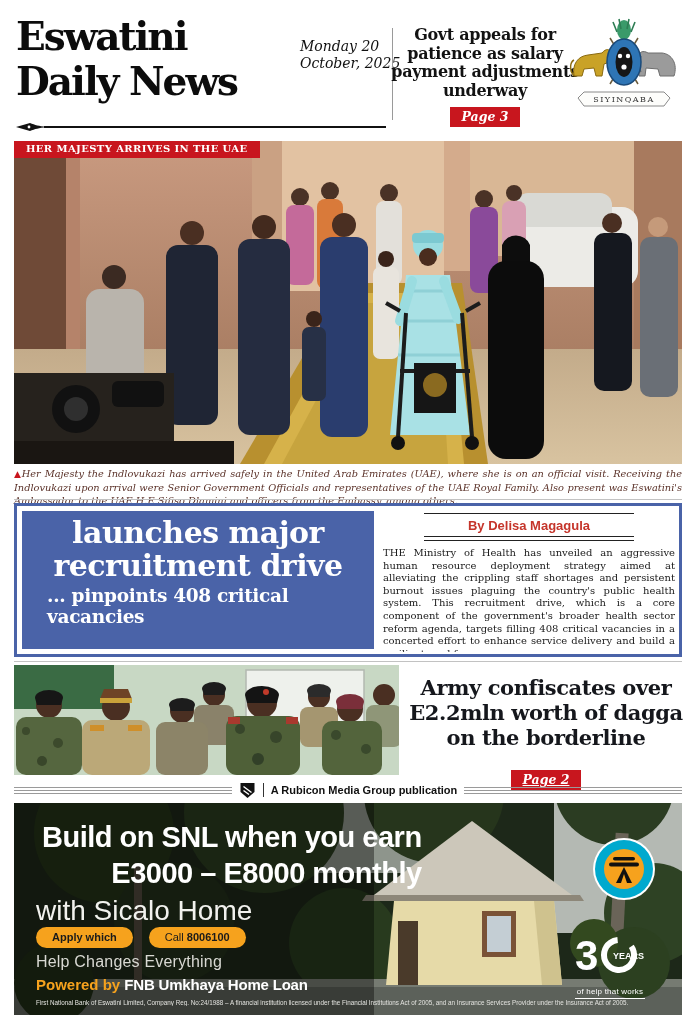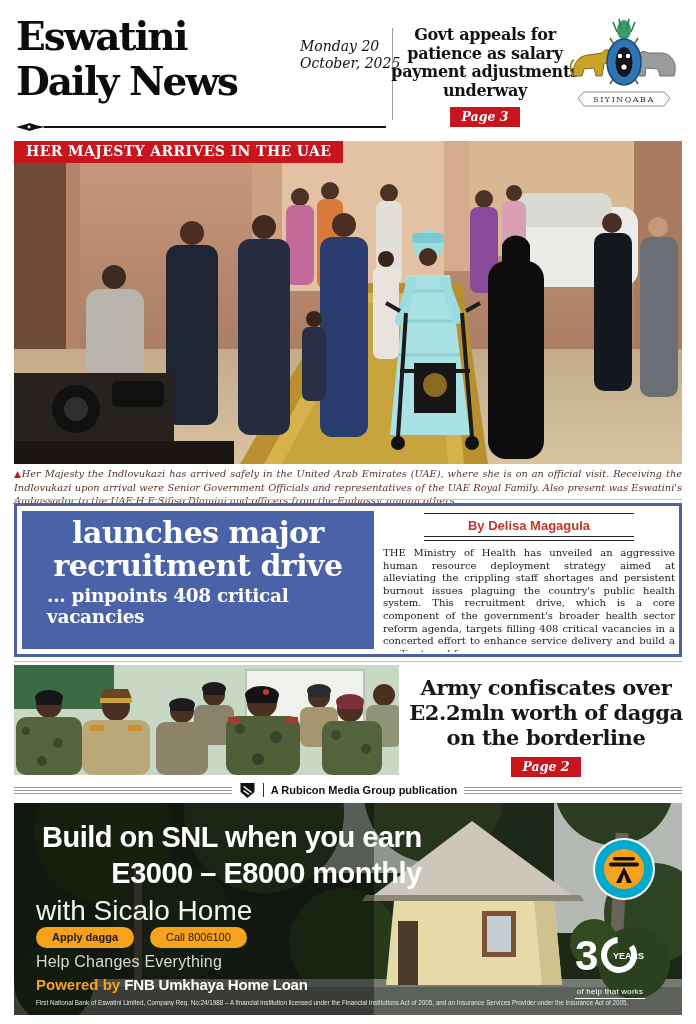--- a/index.html
+++ b/index.html
@@ -15,21 +15,21 @@
   .vdiv{left:392px;top:28px;width:1px;height:92px;background:#9a9a9a;}
   .topstory{left:390px;top:26px;width:190px;text-align:center;}
   .ts-head{font-weight:bold;font-size:16px;line-height:1.16;color:#121212;letter-spacing:-0.3px;}
   .badge{display:inline-block;background:#C8161E;color:#fff;
     font-weight:bold;font-style:italic;font-size:12.5px;padding:2px 12px 3px;}
   .crest{left:566px;top:18px;}
 
   
   .photo{left:14px;top:141px;width:668px;height:323px;overflow:hidden;background:#9a7055;}
   .banner{position:absolute;left:0;top:0;background:#C8161E;color:#fff;font-weight:bold;
-    font-size:14px;letter-spacing:0.4px;padding:2px 12px 4px;}
+    font-size:10px;letter-spacing:0.4px;padding:2px 12px 4px;}
   .caption{left:14px;top:467px;width:668px;font-style:italic;font-size:9.8px;line-height:1.38;
     color:#5a3128;text-align:justify;}
   .cap-marker{color:#C8161E;font-style:normal;font-size:9px;}
   .hair{left:14px;width:668px;height:1px;background:#c2c2c2;}
 
   
   .health{left:14px;top:503px;width:668px;height:154px;border:3px solid #4A63A8;
     box-sizing:border-box;background:#fff;}
   .hbox{position:absolute;left:5px;top:5px;width:352px;height:138px;background:#4A63A8;
     color:#fff;text-align:center;}
@@ -40,40 +40,40 @@
   .rule1{width:210px;margin:3px auto 0;border-top:1.5px solid #222;}
   .byline{color:#C5352B;font-family:"Liberation Sans",sans-serif;font-weight:bold;
     font-size:13px;margin:4px 0 3px;}
   .rule2{width:210px;margin:0 auto;height:3px;border-top:1px solid #222;border-bottom:1px solid #222;}
   .hbody{font-size:10px;line-height:1.26;text-align:justify;color:#1a1a1a;margin-top:6px;}
 
   
   .army-photo{left:14px;top:665px;width:385px;height:110px;overflow:hidden;}
   .army-col{left:408px;top:676px;width:276px;text-align:center;}
   .army-head{font-weight:bold;font-size:21px;line-height:1.18;color:#15171c;letter-spacing:-0.4px;}
-  .army-col .badge{margin-top:7px;}
+  .army-col .badge{margin-top:20px;text-decoration:underline;}
 
   
   .rubicon{left:14px;top:779px;width:668px;height:22px;display:flex;align-items:center;gap:7px;}
   .lines3{flex:1;height:7px;background:repeating-linear-gradient(to bottom,#9a9a9a 0 1px,transparent 1px 3px);}
   .rvbar{width:1px;height:14px;background:#333;}
   .rtext{font-family:"Liberation Sans",sans-serif;font-weight:bold;font-size:11px;color:#111;white-space:nowrap;}
 
   
   .ad{left:14px;top:803px;width:668px;height:212px;background:#182016;overflow:hidden;
     font-family:"Liberation Sans",sans-serif;}
   .adbg{position:absolute;left:0;top:0;}
   .ad-h1{position:absolute;left:22px;top:16px;color:#fff;font-weight:bold;font-size:29px;
     line-height:36px;letter-spacing:-0.5px;text-align:right;}
   .ad-h1 .l1{padding-left:6px;}
   .ad-sub{position:absolute;left:22px;top:92px;color:#f2f2ee;font-size:28px;}
   .btns{position:absolute;left:22px;top:124px;display:flex;gap:16px;}
   .btn{background:#F6A21D;color:#1b1b1b;border-radius:12px;padding:4px 16px 5px;
     font-size:11px;white-space:nowrap;}
-  .btn b{font-weight:normal;}
+  .btn b{font-weight:bold;}
   .btn.apply{font-weight:bold;}
   .tag{position:absolute;left:22px;top:150px;color:#d9d9d3;font-size:16px;letter-spacing:0.2px;}
   .powered{position:absolute;left:22px;top:173px;font-weight:bold;font-size:15px;}
   .powered .pfx{color:#F6A21D;}
   .powered .brand{color:#fff;letter-spacing:-0.2px;}
   .fine{position:absolute;left:22px;top:196px;width:630px;color:#e3e3df;font-size:6.3px;
     white-space:nowrap;overflow:hidden;}
   .fnb-logo{position:absolute;right:26px;top:34px;}
   .y30{position:absolute;right:24px;bottom:16px;width:96px;color:#fff;text-align:center;}
   .y30 .tagline{display:inline-block;font-size:8px;border-bottom:1.6px solid #fff;
@@ -393,21 +393,21 @@
       </svg>
     </div>
 
     <div class="ad-h1">
       <div class="l1">Build on SNL when you earn</div>
       <div>E3000 – E8000 monthly</div>
     </div>
     <div class="ad-sub">with Sicalo Home</div>
 
     <div class="btns">
-      <span class="btn apply">Apply dagga</span>
+      <span class="btn apply">Apply which</span>
       <span class="btn"><span>Call </span><b>8006100</b></span>
     </div>
 
     <div class="tag">Help Changes Everything</div>
 
     <div class="powered">
       <span class="pfx">Powered by </span><span class="brand">FNB Umkhaya Home Loan</span>
     </div>
 
     <div class="fine">First National Bank of Eswatini Limited, Company Reg. No:24/1988 – A financial institution licensed under the Financial Institutions Act of 2005, and an Insurance Services Provider under the Insurance Act of 2005.</div>

